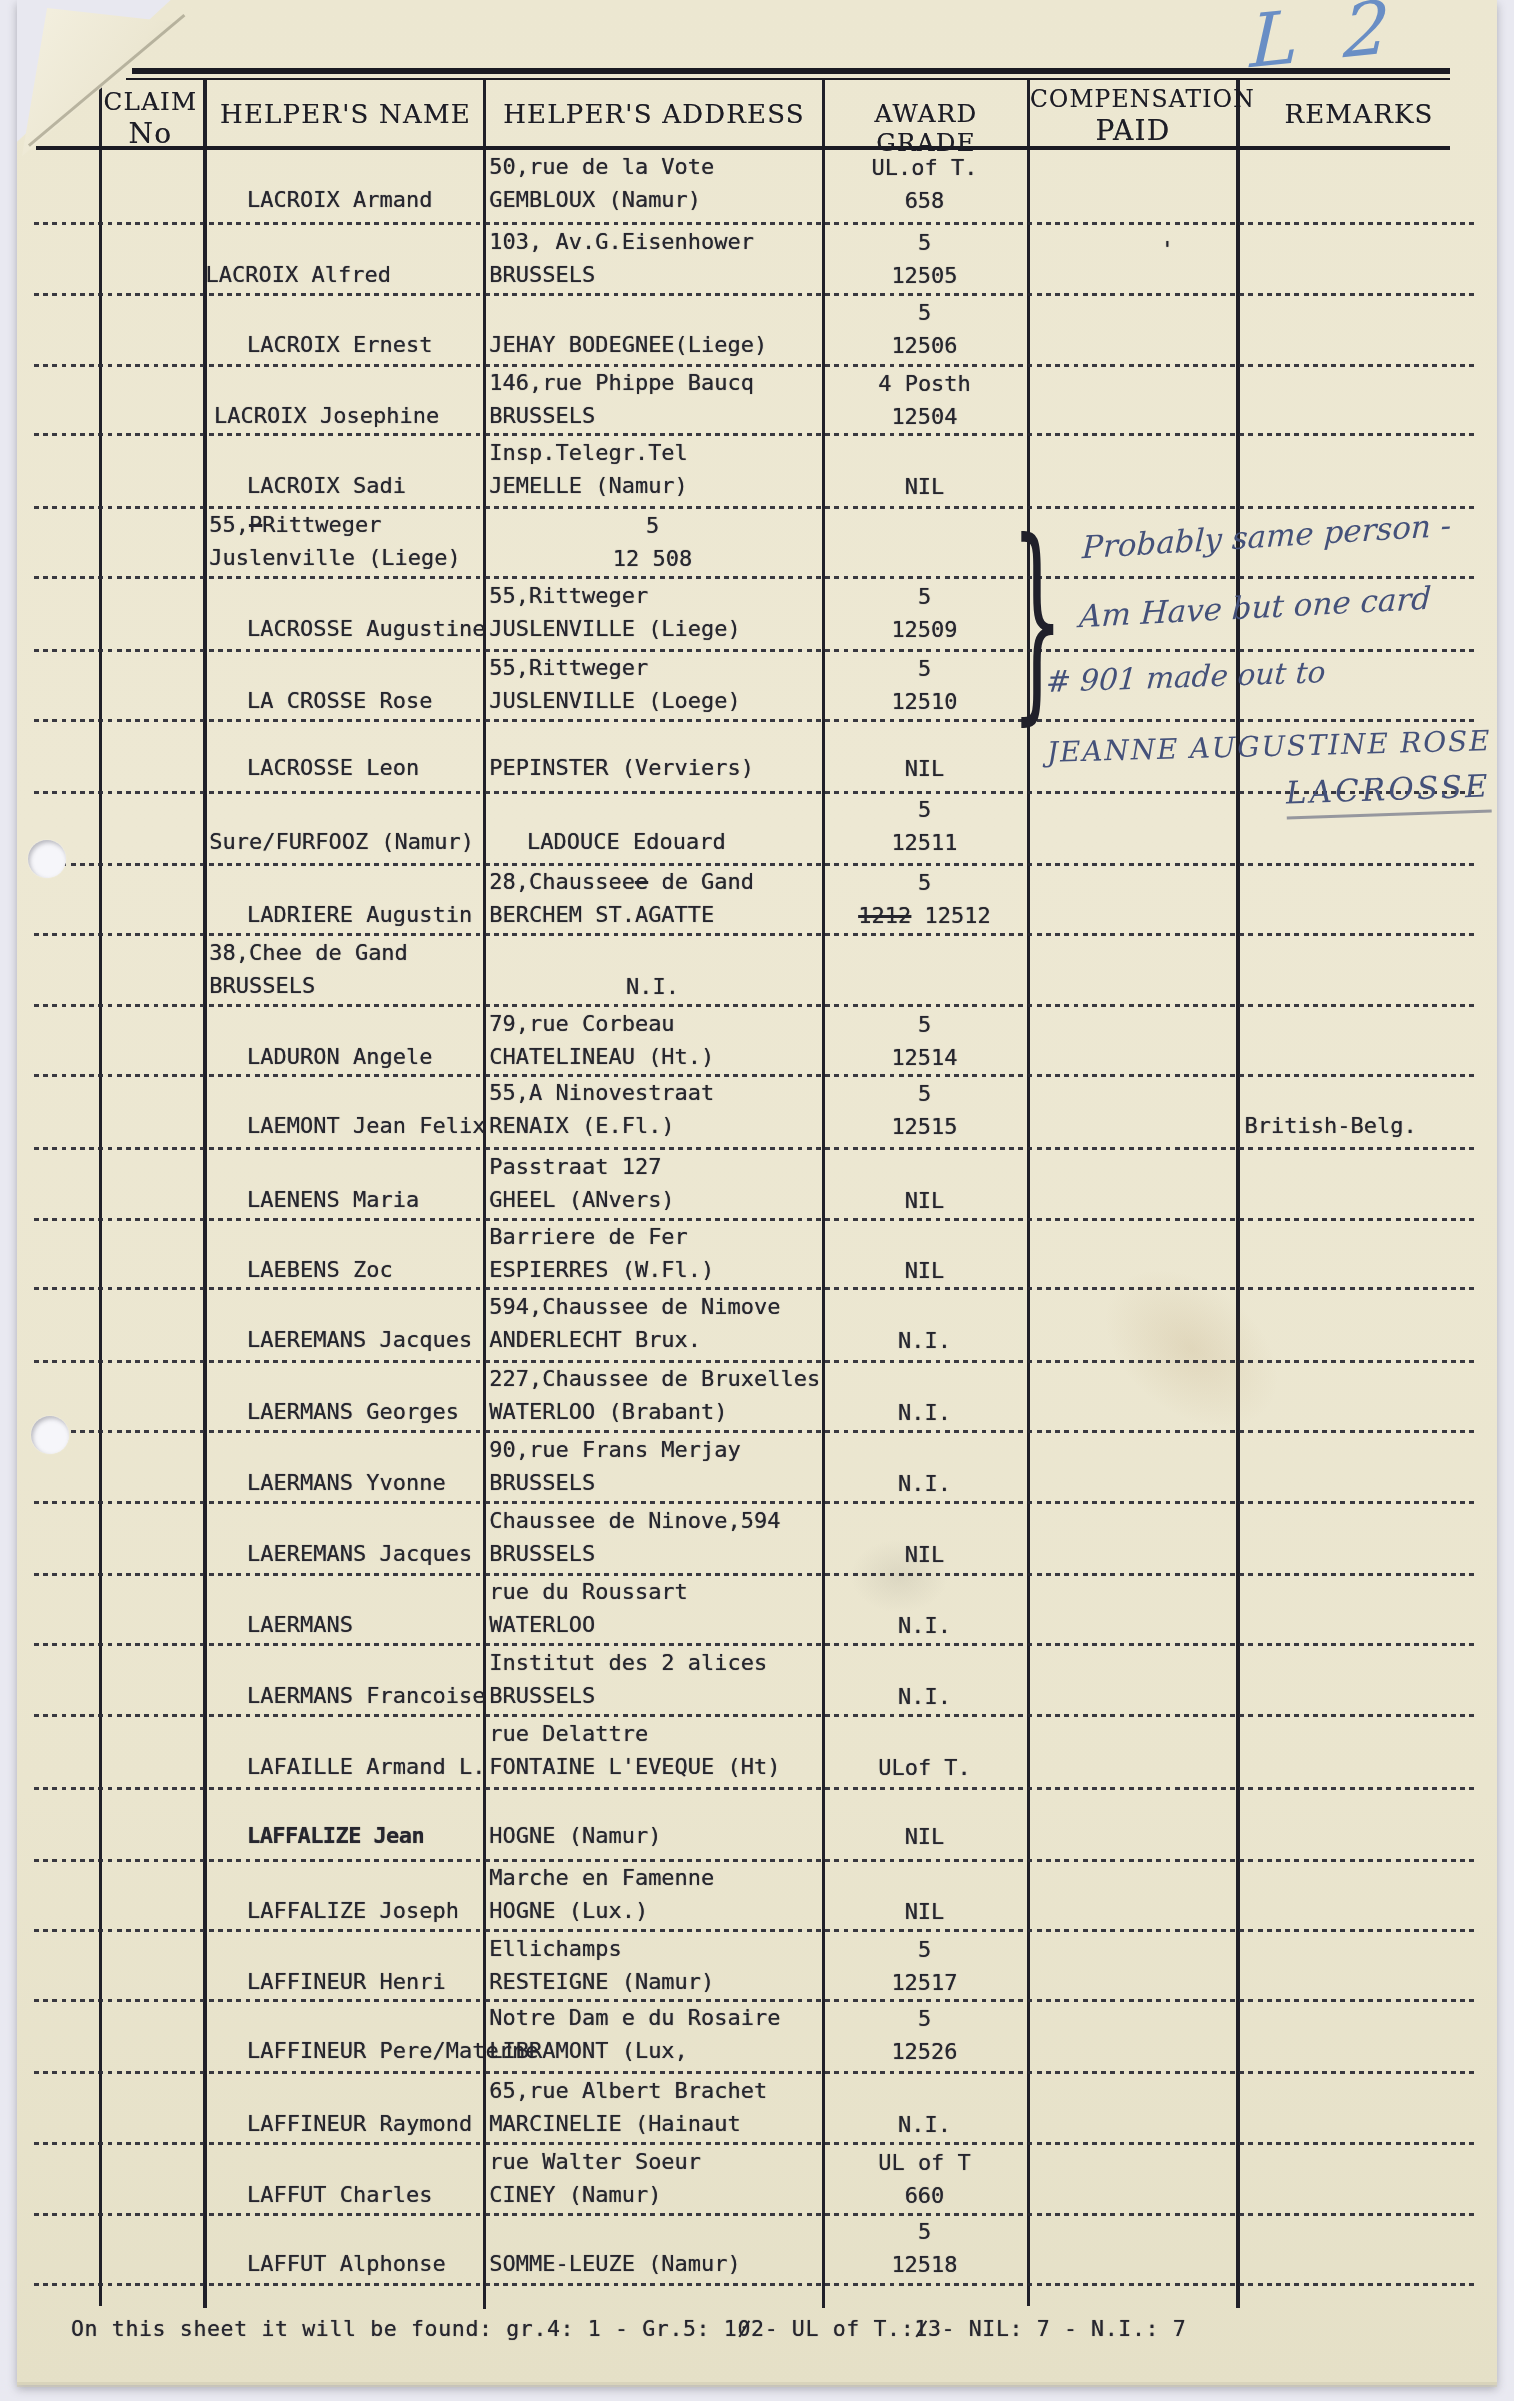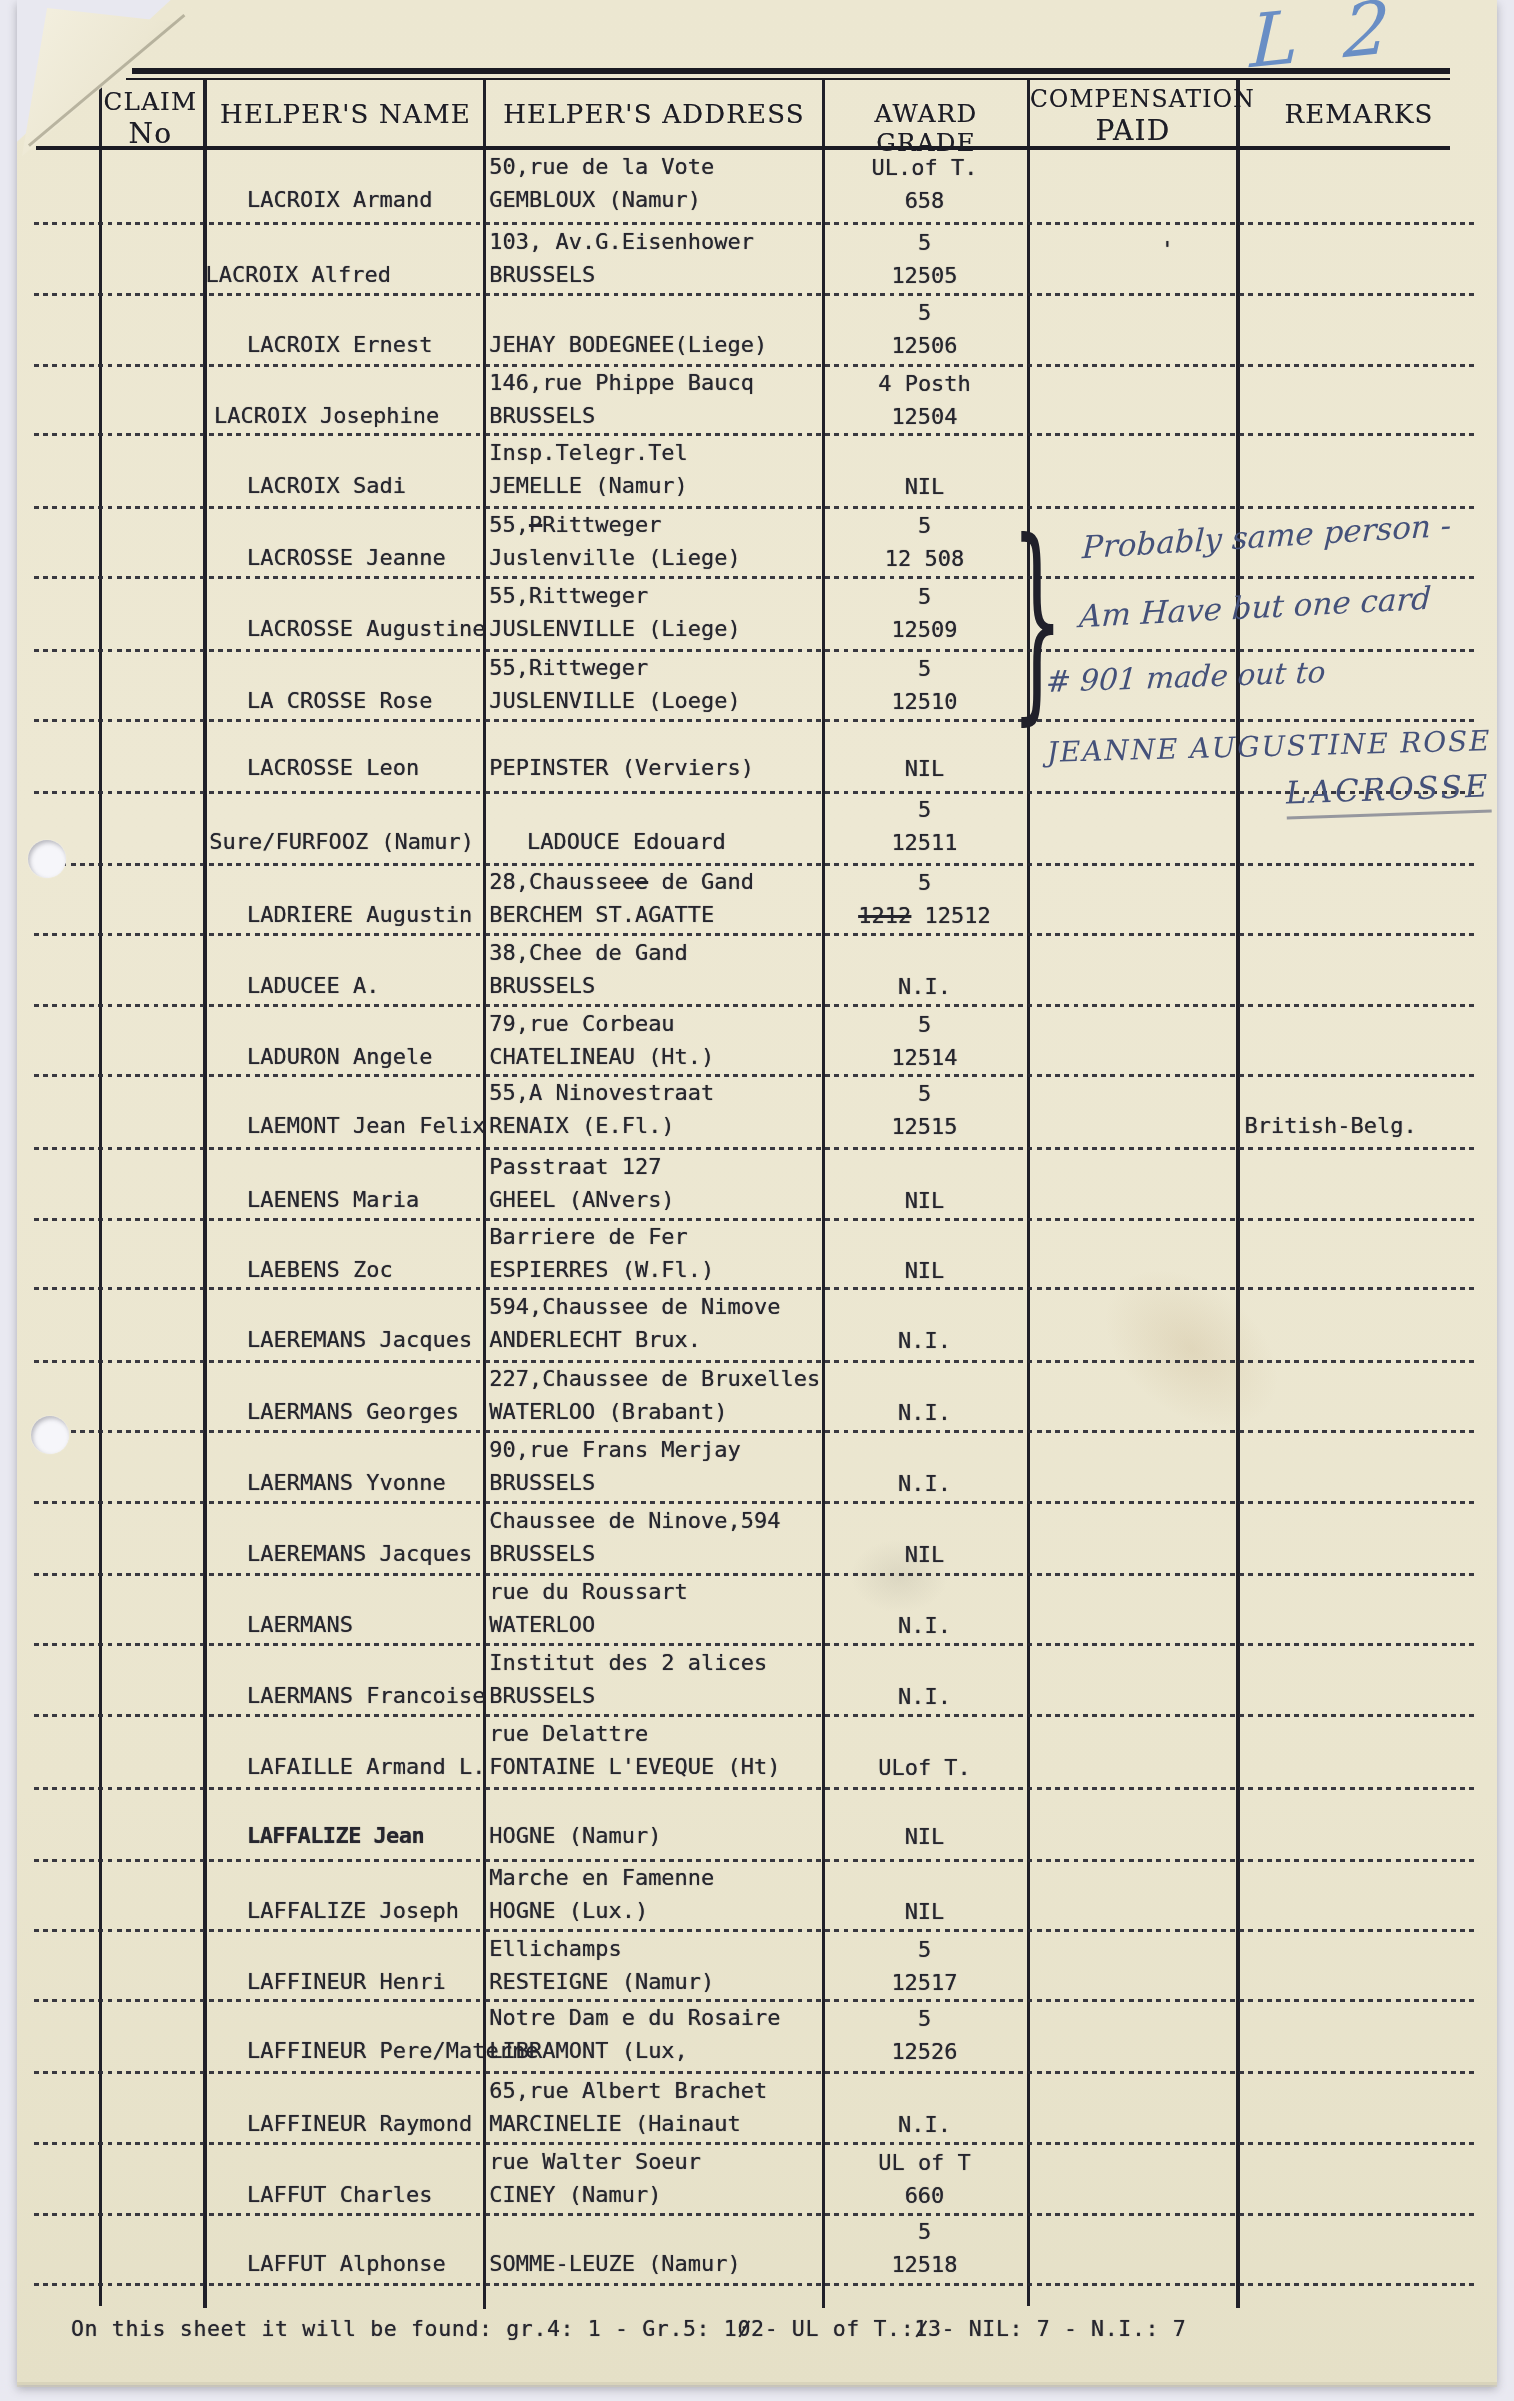--- a/index.html
+++ b/index.html
@@ -197,23 +197,20 @@
         </div>
         <div class="cell c-award">
           <span>NIL</span>
         </div>
         <div class="cell c-comp"></div>
         <div class="cell c-remarks"></div>
         <div class="dots"></div>
       </div>
       <div class="row" data-row="5" style="top: 508px; height: 68px;">
         <div class="cell c-claim"></div>
-        <div class="cell c-name">
-          <span>LACROSSE Jeanne</span>
-        </div>
         <div class="cell c-addr">
           <span><span style="display: inline;">55,</span><span class="xline" style="display: inline;">P</span><span style="display: inline;">Rittweger</span></span>
           <span>Juslenville (Liege)</span>
         </div>
         <div class="cell c-award">
           <span>5</span>
           <span>12 508</span>
         </div>
         <div class="cell c-comp"></div>
         <div class="cell c-remarks"></div>
@@ -296,23 +293,20 @@
         <div class="cell c-award">
           <span>5</span>
           <span><span class="xline" style="display: inline;">1212</span><span style="display: inline;"> 12512</span></span>
         </div>
         <div class="cell c-comp"></div>
         <div class="cell c-remarks"></div>
         <div class="dots"></div>
       </div>
       <div class="row" data-row="11" style="top: 936px; height: 68px;">
         <div class="cell c-claim"></div>
-        <div class="cell c-name">
-          <span>LADUCEE A.</span>
-        </div>
         <div class="cell c-addr">
           <span>38,Chee de Gand</span>
           <span>BRUSSELS</span>
         </div>
         <div class="cell c-award">
           <span>N.I.</span>
         </div>
         <div class="cell c-comp"></div>
         <div class="cell c-remarks"></div>
         <div class="dots"></div>

